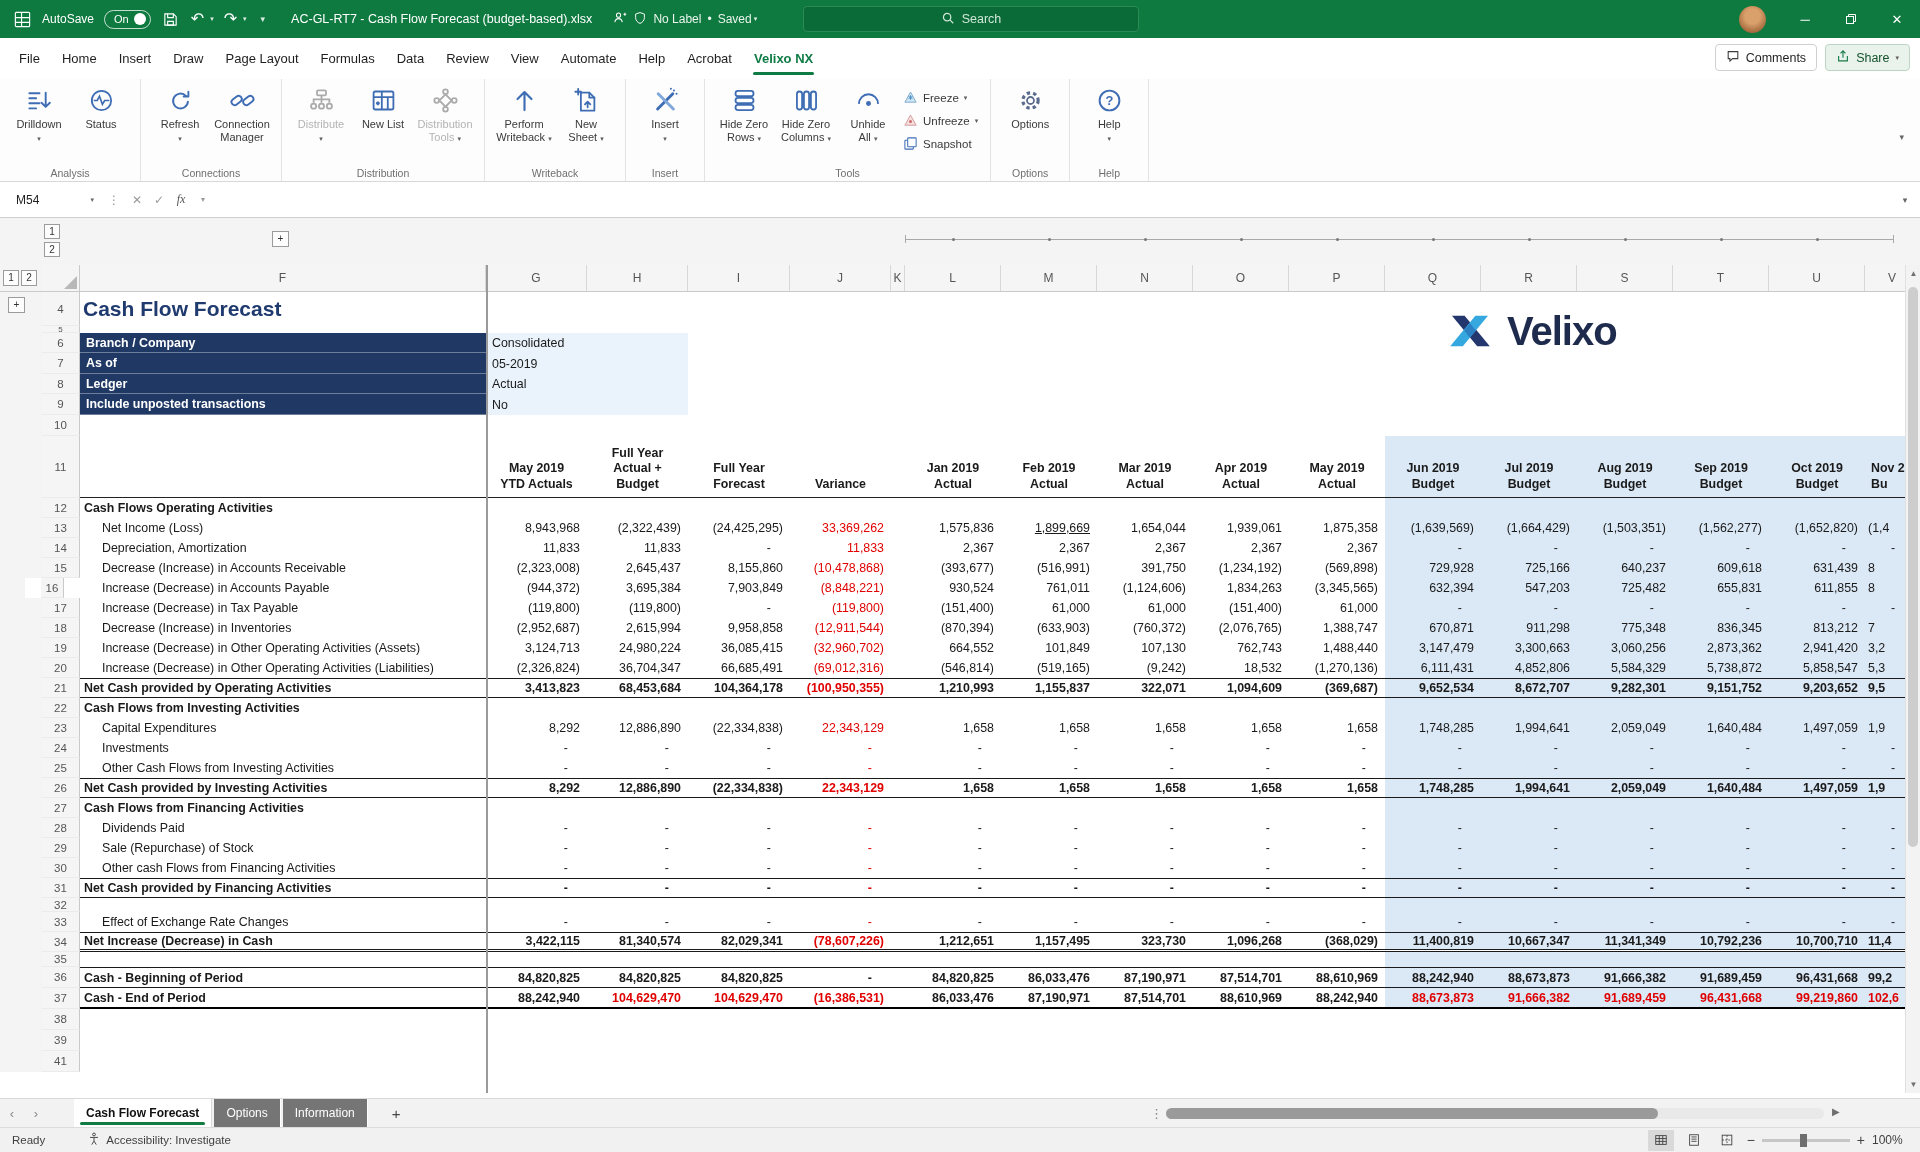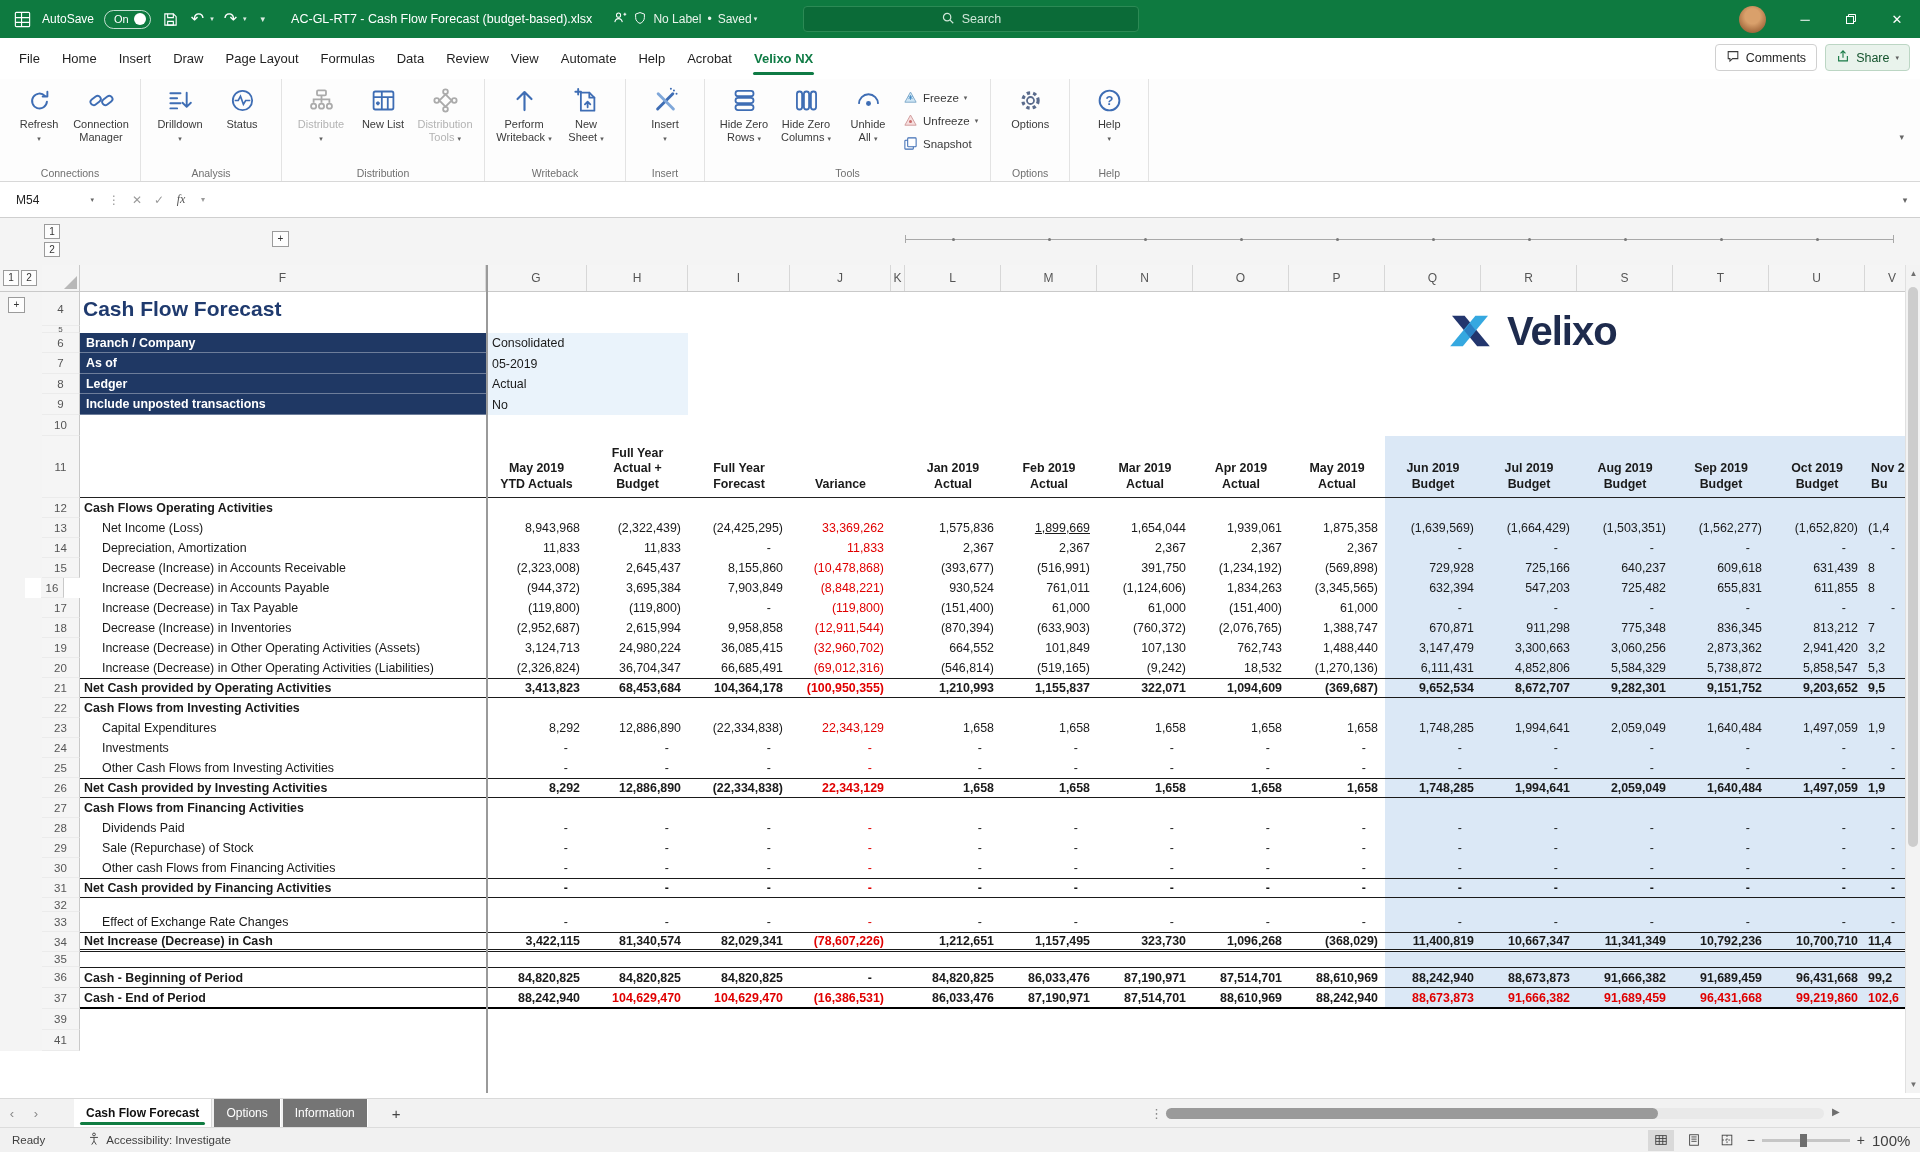--- a/index.html
+++ b/index.html
@@ -149,21 +149,21 @@
     border-top:1px solid #dcdcdc; display:flex; align-items:center; font-size:11.5px; color:#3f3f3f; }
   .sb-ready { margin-left:12px; }
   .sb-acc { margin-left:42px; display:flex; align-items:center; gap:5px; }
   .sb-right { position:absolute; right:10px; display:flex; align-items:center; gap:7px; }
   .viewico { width:26px; height:21px; display:flex; align-items:center; justify-content:center; }
   .viewico.active { background:#d9d9d9; }
   .zoomtrack { position:relative; width:88px; height:3px; background:#c6c6c6; }
   .zoomtick { position:absolute; left:43px; top:-3px; width:1.5px; height:9px; background:#8f8f8f; }
   .zoomthumb { position:absolute; left:38px; top:-5px; width:7px; height:13px; background:#6e6e6e; }
   .zoomsign { font-size:14px; color:#444; }
-  .zoomval { width:38px; font-size:15px; }
+  .zoomval { width:38px; font-size:12px; }
 </style>
 </head>
 <body>
 
 <div class="app">
 
   <div class="titlebar">
     <div class="tb-left">
       <span class="tbico">
         <svg viewBox="0 0 20 20" width="19" height="19" fill="none" stroke="#fff" stroke-width="1.2">
@@ -265,50 +265,50 @@
         <span>Share</span>
         <span class="tri">▾</span>
       </div>
     </div>
   </div>
 
   <div class="ribbon" id="ribbon">
       <div class="rgroup">
         <div class="rbtn">
           <span class="ric"><svg viewBox="0 0 24 24" fill="none" stroke="#3e6db4" stroke-width="1.7" stroke-linecap="round" stroke-linejoin="round">
+              <path d="M3 5.5h9M3 10h6M3 14.5h9M3 19h6"></path>
+              <path d="M17.5 5v12.5M13.8 14l3.7 3.7 3.7-3.7"></path>
+            </svg></span>
+          <div class="rlabel">Drilldown<br><span class="tri">▾</span></div>
+        </div>
+        <div class="rbtn">
+          <span class="ric"><svg viewBox="0 0 24 24" fill="none" stroke="#3e6db4" stroke-width="1.5">
+              <circle cx="12" cy="12" r="8.6" stroke-width="1.6"></circle>
+              <path d="M5 12h3.2l2-3.8 2.6 7.2 2-3.4H19"></path>
+            </svg></span>
+          <div class="rlabel">Status</div>
+        </div>
+        <div class="rglabel">Analysis</div>
+      </div>
+      <div class="rgroup">
+        <div class="rbtn">
+          <span class="ric"><svg viewBox="0 0 24 24" fill="none" stroke="#3e6db4" stroke-width="1.7" stroke-linecap="round" stroke-linejoin="round">
               <path d="M18.6 13a6.6 6.6 0 1 1-1.8-5.1"></path>
               <path d="M19 4.2v4.2h-4.2"></path>
             </svg></span>
           <div class="rlabel">Refresh<br><span class="tri">▾</span></div>
         </div>
         <div class="rbtn">
           <span class="ric"><svg viewBox="0 0 24 24" fill="none" stroke="#3e6db4" stroke-width="1.7">
               <rect x="1.8" y="9.2" width="10" height="5.6" rx="2.8" transform="rotate(-38 6.8 12)"></rect>
               <rect x="12.2" y="9.2" width="10" height="5.6" rx="2.8" transform="rotate(-38 17.2 12)"></rect>
             </svg></span>
           <div class="rlabel">Connection Manager</div>
         </div>
         <div class="rglabel">Connections</div>
-      </div>
-      <div class="rgroup">
-        <div class="rbtn">
-          <span class="ric"><svg viewBox="0 0 24 24" fill="none" stroke="#3e6db4" stroke-width="1.7" stroke-linecap="round" stroke-linejoin="round">
-              <path d="M3 5.5h9M3 10h6M3 14.5h9M3 19h6"></path>
-              <path d="M17.5 5v12.5M13.8 14l3.7 3.7 3.7-3.7"></path>
-            </svg></span>
-          <div class="rlabel">Drilldown<br><span class="tri">▾</span></div>
-        </div>
-        <div class="rbtn">
-          <span class="ric"><svg viewBox="0 0 24 24" fill="none" stroke="#3e6db4" stroke-width="1.5">
-              <circle cx="12" cy="12" r="8.6" stroke-width="1.6"></circle>
-              <path d="M5 12h3.2l2-3.8 2.6 7.2 2-3.4H19"></path>
-            </svg></span>
-          <div class="rlabel">Status</div>
-        </div>
-        <div class="rglabel">Analysis</div>
       </div>
       <div class="rgroup">
         <div class="rbtn disabled">
           <span class="ric"><svg viewBox="0 0 24 24" fill="none" stroke="#ababab" stroke-width="1.6">
               <rect x="8" y="3" width="8" height="4.5" rx="1"></rect>
               <path d="M12 7.5v3.5M5 14v-3h14v3M12 11v3"></path>
               <circle cx="5" cy="17" r="2.3"></circle>
               <circle cx="12" cy="17" r="2.3"></circle>
               <circle cx="19" cy="17" r="2.3"></circle>
             </svg></span>
@@ -1231,20 +1231,43 @@
             <div class="c num b" style="width: 96px;">87,190,971</div>
             <div class="c num b" style="width: 96px;">87,514,701</div>
             <div class="c num b" style="width: 96px;">88,610,969</div>
             <div class="c num b" style="width: 96px;">88,242,940</div>
             <div class="c num b bud neg" style="width: 96px;">88,673,873</div>
             <div class="c num b bud neg" style="width: 96px;">91,666,382</div>
             <div class="c num b bud neg" style="width: 96px;">91,689,459</div>
             <div class="c num b bud neg" style="width: 96px;">96,431,668</div>
             <div class="c num b bud neg" style="width: 96px;">99,219,860</div>
             <div class="c vcol b bud neg" style="width: 55px;">102,6</div>
+          </div>
+        </div>
+        <div class="srow" style="height: 21px;">
+          <div class="gut"></div>
+          <div class="rn">38</div>
+          <div class="rbody " style="height: 100%;">
+            <div class="c lbl0" style="width: 406px;"></div>
+            <div class="c num" style="width: 101px;"></div>
+            <div class="c num" style="width: 101px;"></div>
+            <div class="c num" style="width: 102px;"></div>
+            <div class="c num" style="width: 101px;"></div>
+            <div class="c " style="width: 14px;"></div>
+            <div class="c num" style="width: 96px;"></div>
+            <div class="c num" style="width: 96px;"></div>
+            <div class="c num" style="width: 96px;"></div>
+            <div class="c num" style="width: 96px;"></div>
+            <div class="c num" style="width: 96px;"></div>
+            <div class="c num" style="width: 96px;"></div>
+            <div class="c num" style="width: 96px;"></div>
+            <div class="c num" style="width: 96px;"></div>
+            <div class="c num" style="width: 96px;"></div>
+            <div class="c num" style="width: 96px;"></div>
+            <div class="c vcol" style="width: 55px;"></div>
           </div>
         </div>
         <div class="srow" style="height: 21px;">
           <div class="gut"></div>
           <div class="rn">39</div>
           <div class="rbody " style="height: 100%;">
             <div class="c lbl0" style="width: 406px;"></div>
             <div class="c num" style="width: 101px;"></div>
             <div class="c num" style="width: 101px;"></div>
             <div class="c num" style="width: 102px;"></div>

